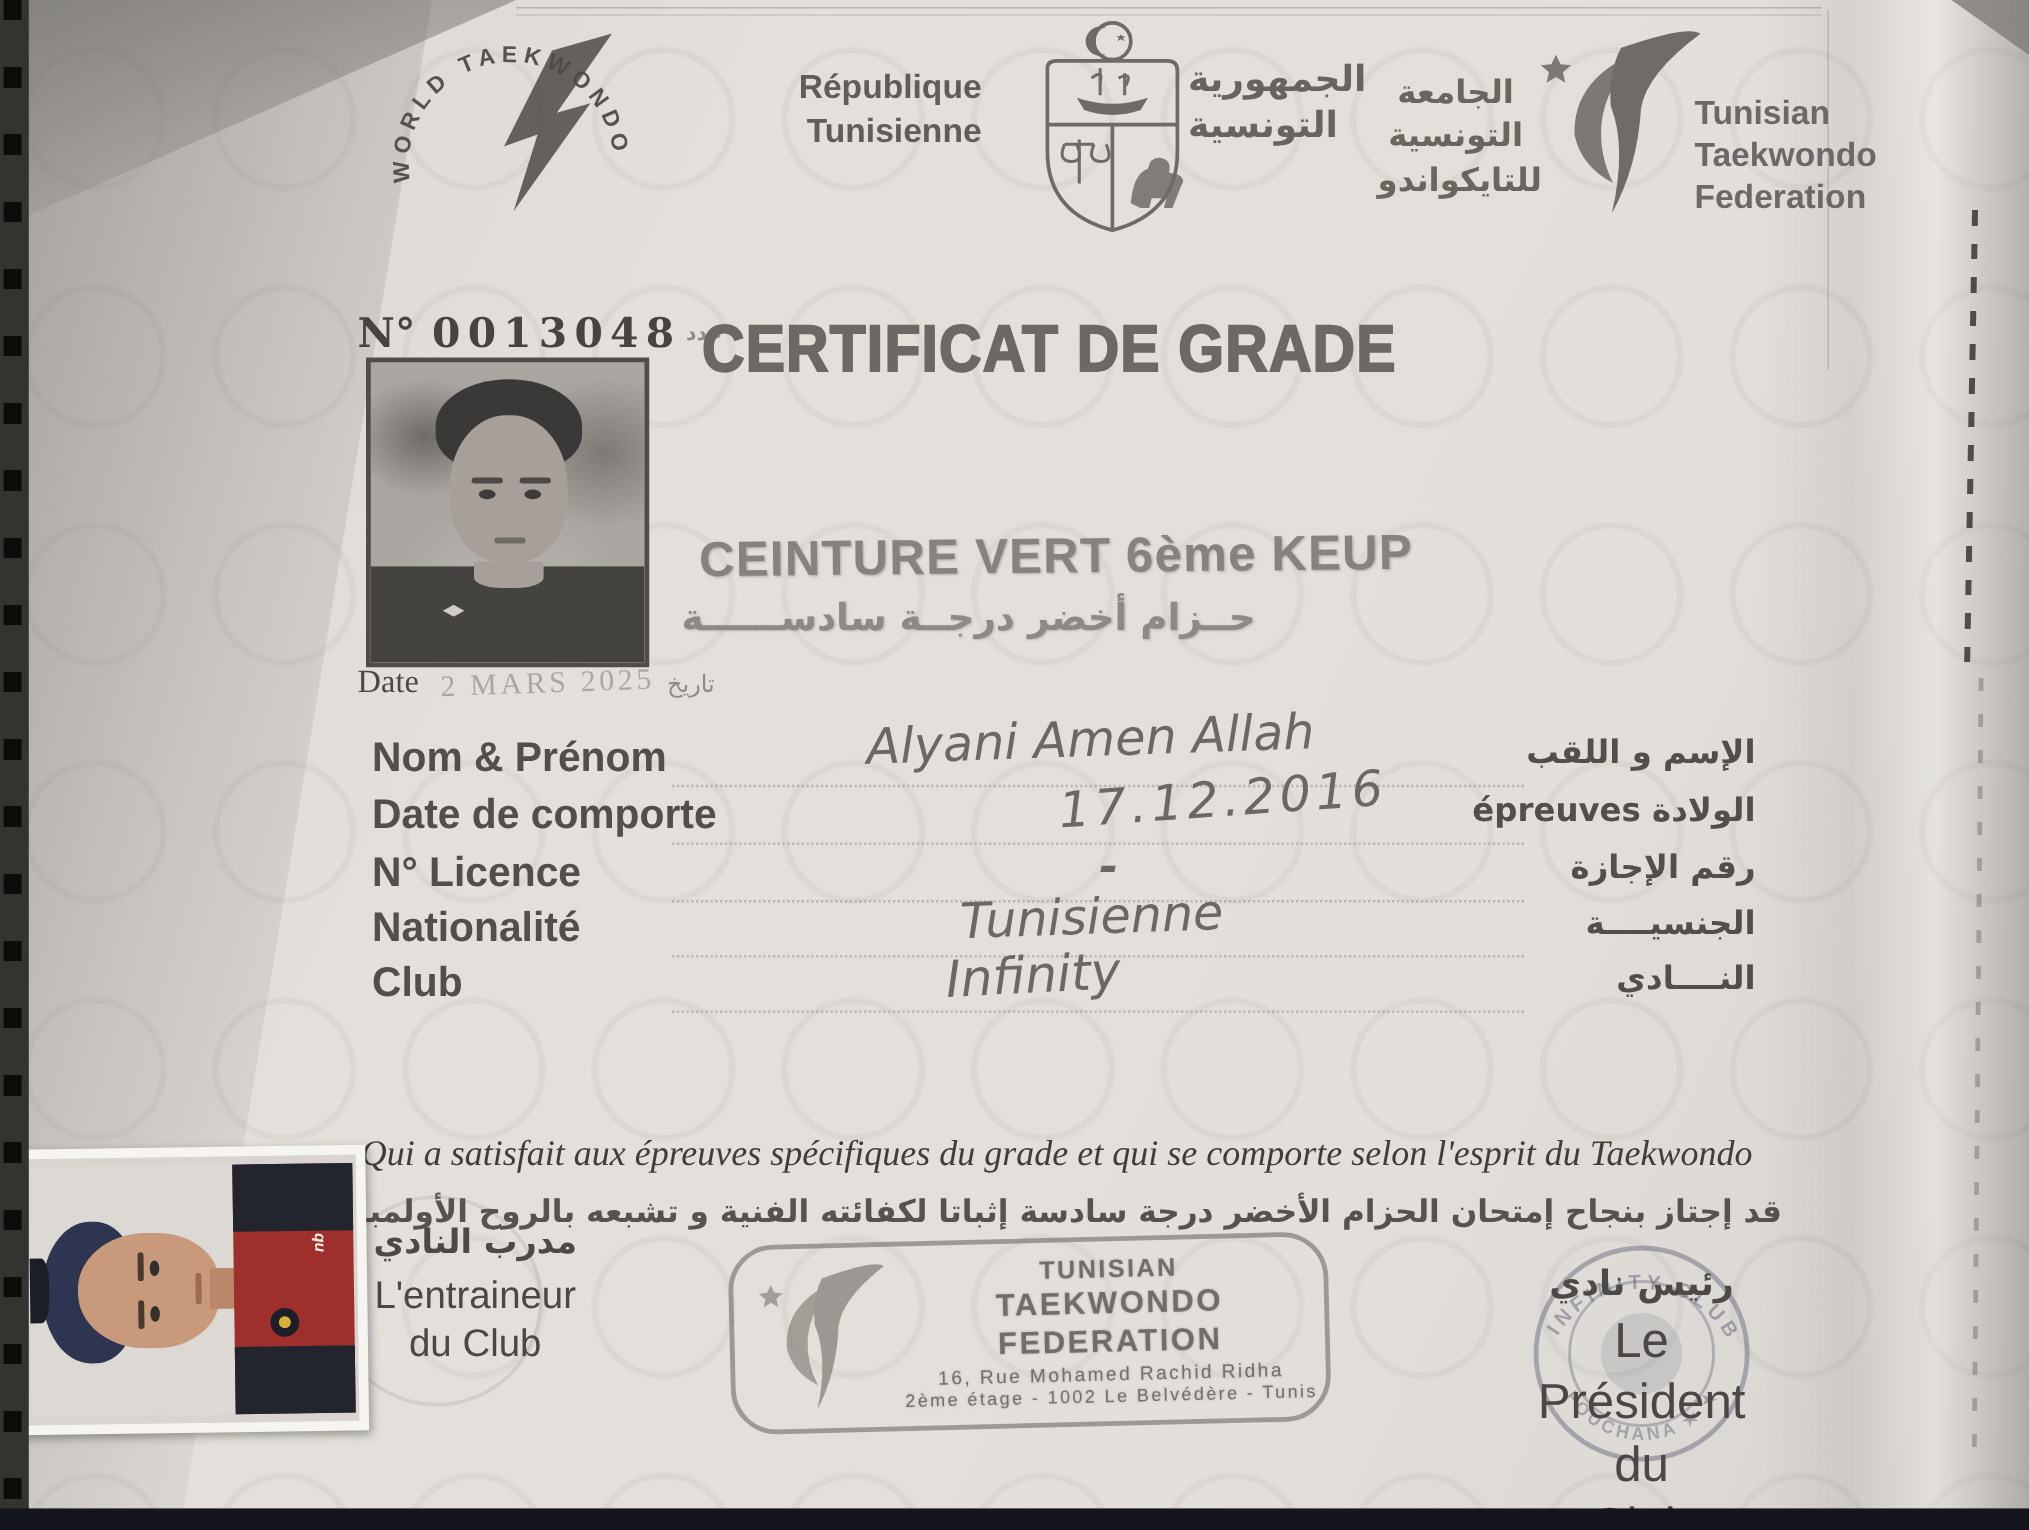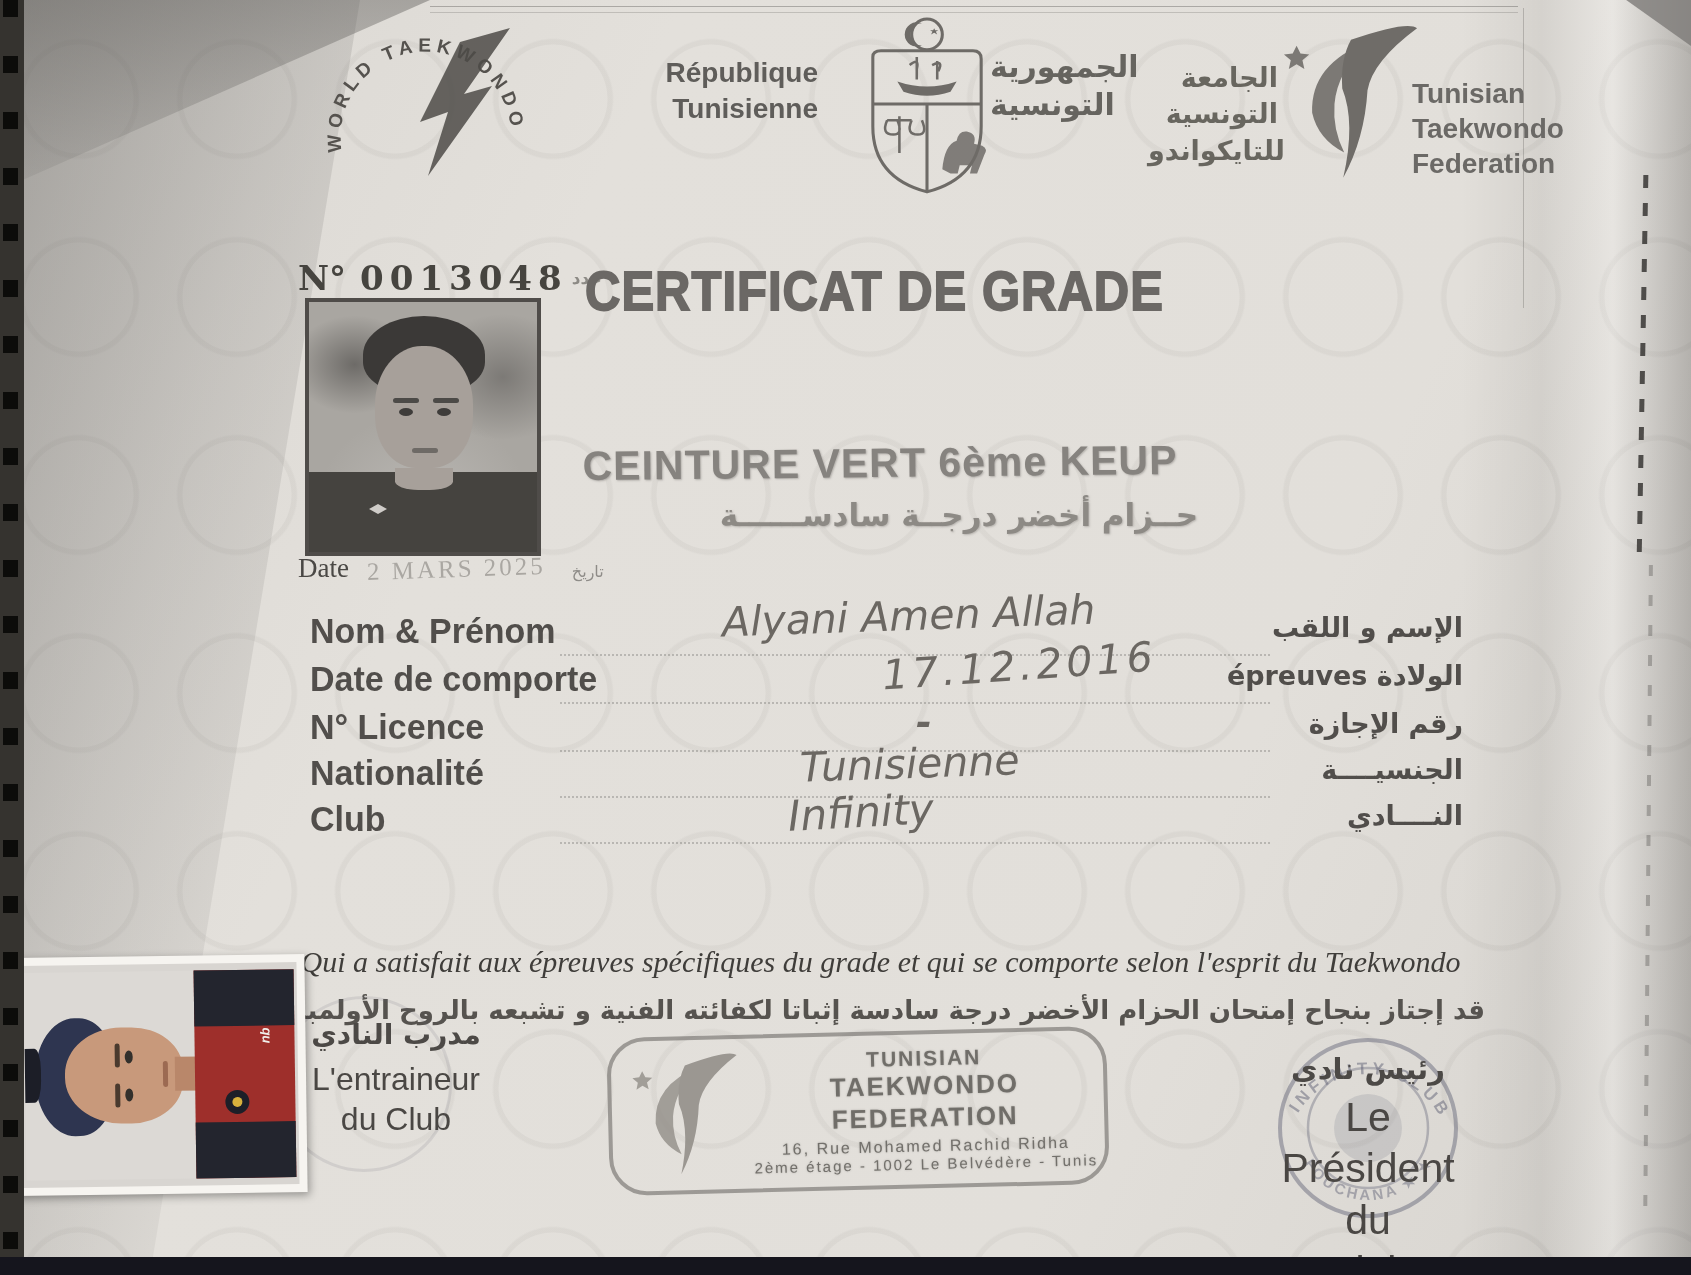--- a/index.html
+++ b/index.html
@@ -32,57 +32,57 @@
     background:repeating-linear-gradient(180deg,rgba(35,33,31,0.75) 0 11px,transparent 11px 30px);}
   .frame-top{left:430px;top:6px;width:1088px;height:5px;z-index:2;
     border-top:1px solid rgba(90,88,85,.4);border-bottom:1px solid rgba(90,88,85,.25);}
   .frame-right{left:1523px;top:8px;width:3px;height:300px;z-index:2;border-left:1px solid rgba(90,88,85,.3);}
 
   .z{z-index:4;}
   
   .rep-fr{left:628px;top:55px;width:190px;text-align:right;font-weight:700;font-size:28px;line-height:1.3;color:#5f5d5a;}
   .rep-ar{left:990px;top:48px;width:140px;text-align:left;font-weight:700;font-size:30px;line-height:1.25;
           color:#66645f;font-family:"DejaVu Sans",sans-serif;}
-  .fed-ar{left:1148px;top:60px;width:130px;text-align:right;font-weight:700;font-size:27px;line-height:1.35;
+  .fed-ar{left:1148px;top:60px;width:130px;text-align:center;font-weight:700;font-size:27px;line-height:1.35;
           color:#68665f;font-family:"DejaVu Sans",sans-serif;}
   .fed-en{left:1412px;top:76px;width:130px;font-weight:700;font-size:28px;line-height:1.25;color:#6b6966;}
 
   .cert-no{left:298px;top:258px;font-family:"DejaVu Serif",serif;font-weight:700;font-size:34px;color:#46443f;white-space:nowrap;}
   .cert-no .digits{letter-spacing:6px;margin-left:14px;}
   .cert-no .ar{font-family:"DejaVu Sans",sans-serif;font-size:17px;opacity:.55;margin-left:4px;vertical-align:6px;}
 
   .title-fr{left:585px;top:263px;width:575px;text-align:center;font-weight:700;font-size:49px;color:#6b6865;
     letter-spacing:1px;transform:scaleY(1.12);-webkit-text-stroke:1.6px #6b6865;white-space:nowrap;}
   .title-ar{left:605px;top:333px;width:540px;text-align:center;font-size:47px;font-weight:700;color:#6e6c69;
     font-family:"DejaVu Sans",sans-serif;text-decoration:underline;text-underline-offset:10px;
     text-decoration-color:rgba(110,108,105,.65);text-decoration-thickness:2px;}
   .grade-fr{left:575px;top:440px;width:610px;text-align:center;font-weight:700;font-size:41px;color:#86837f;
     letter-spacing:1px;transform:rotate(-0.6deg);text-shadow:1px 1px 2px rgba(134,131,127,0.55);white-space:nowrap;}
-  .grade-ar{left:588px;top:497px;width:610px;text-align:right;font-weight:700;font-size:31px;color:#8d8a85;
+  .grade-ar{left:568px;top:497px;width:610px;text-align:left;font-weight:700;font-size:31px;color:#8d8a85;
     font-family:"DejaVu Sans",sans-serif;text-shadow:1px 1px 2px rgba(141,138,133,0.5);}
 
   
   .photo-gray{left:305px;top:298px;width:228px;height:250px;border:4px solid #4f4c49;background:#b3b0ab;overflow:hidden;}
   .pg-bg{position:absolute;inset:0;background:
       radial-gradient(90px 70px at 20% 25%,rgba(60,58,56,.55),transparent 70%),
       radial-gradient(110px 90px at 85% 30%,rgba(70,68,66,.45),transparent 70%),
       radial-gradient(140px 120px at 50% 80%,rgba(200,198,195,.5),transparent 75%),#a9a6a1;}
   .pg-hair{position:absolute;left:54px;top:14px;width:122px;height:78px;background:#3b3937;border-radius:55% 55% 45% 45%;}
   .pg-face{position:absolute;left:66px;top:44px;width:98px;height:122px;background:#a7a09a;border-radius:48% 48% 42% 42%;}
   .pg-brow{position:absolute;width:26px;height:5px;background:#4c4a47;border-radius:3px;top:96px;}
   .pg-eye{position:absolute;width:14px;height:8px;background:#3e3c3a;border-radius:50%;top:106px;}
   .pg-mouth{position:absolute;left:103px;top:146px;width:26px;height:5px;background:#6e6a66;border-radius:3px;}
   .pg-shirt{position:absolute;left:0;bottom:0;width:100%;height:80px;background:#45433f;}
   .pg-shirt::before{content:"";position:absolute;left:86px;top:-4px;width:58px;height:22px;background:#a7a09a;border-radius:0 0 40% 40%;}
   .pg-badge{position:absolute;left:60px;bottom:38px;width:18px;height:10px;background:#cfccc8;
     clip-path:polygon(50% 0,100% 50%,50% 100%,0 50%);}
 
   .date-row{left:298px;top:553px;font-family:"Liberation Serif",serif;font-size:27px;color:#4a4845;white-space:nowrap;}
   .date-stamp{display:inline-block;margin-left:18px;font-size:25px;color:#8d8a85;opacity:.65;transform:rotate(-2deg);letter-spacing:3px;}
-  .date-ar{font-family:"DejaVu Sans",sans-serif;font-size:16px;opacity:.55;margin-left:26px;}
+  .date-ar{font-family:"DejaVu Sans",sans-serif;font-size:20px;opacity:.55;margin-left:10px;}
 
   
   .frow{left:0;top:0;width:1691px;height:48px;}
   .flabel{position:absolute;left:310px;font-size:34px;font-weight:700;color:#514e4b;white-space:nowrap;transform:scaleY(1.02);}
   .fline{position:absolute;left:560px;width:710px;border-top:2px dotted rgba(90,88,85,0.30);}
   .far{position:absolute;right:228px;font-family:"DejaVu Sans",sans-serif;font-size:27px;font-weight:700;color:#514e4b;white-space:nowrap;}
   .hand{position:absolute;font-family:"DejaVu Sans",sans-serif;font-style:italic;color:#6b6762;white-space:nowrap;z-index:5;}
 
   .statement-fr{left:278px;top:945px;width:1205px;text-align:center;font-family:"Liberation Serif",serif;
     font-size:30px;color:#3f3d3a;white-space:nowrap;font-style:italic;}

